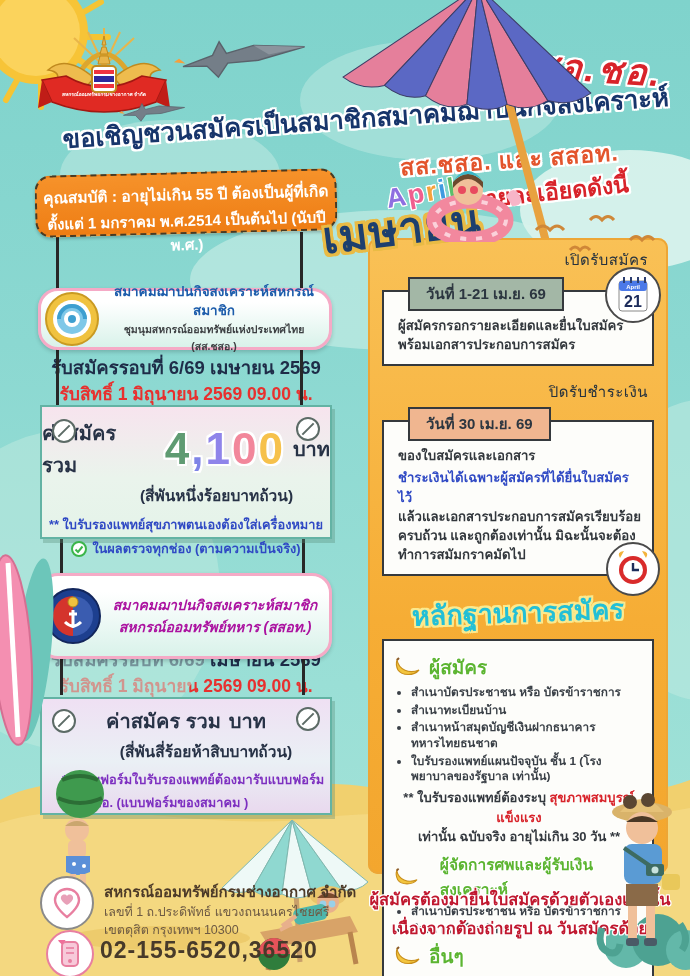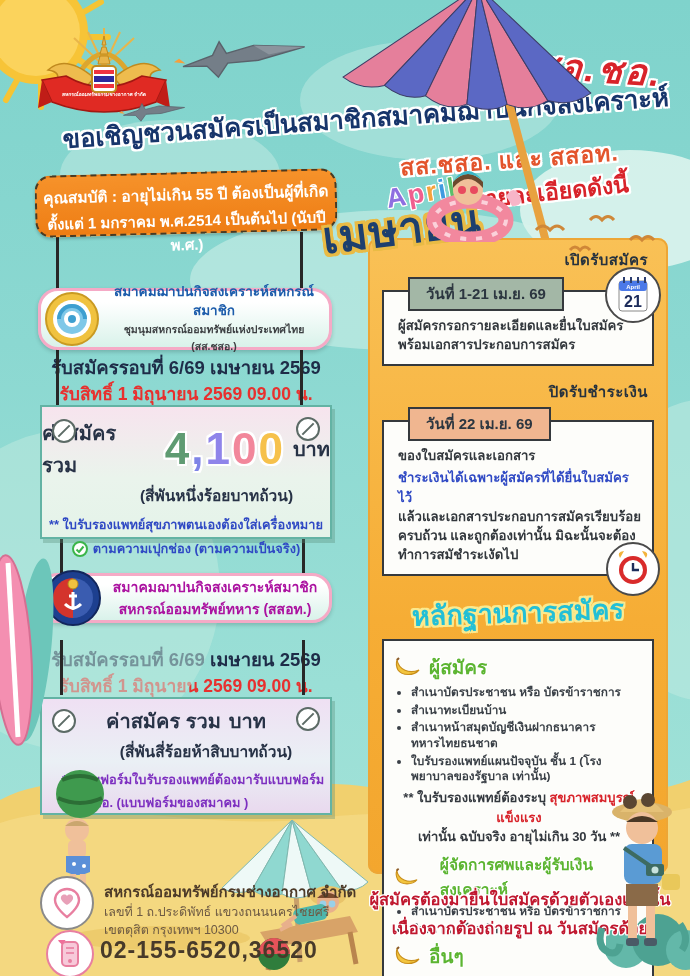--- a/index.html
+++ b/index.html
@@ -25,21 +25,21 @@
     background:linear-gradient(180deg,#f7e4ee 0%,#eaf4ec 55%,#e4f3e9 100%);
     box-shadow:3px 4px 0 rgba(90,140,120,.35);z-index:3;box-sizing:border-box;}
   .corner{position:absolute;width:24px;height:24px;border:2px solid #5c6b66;border-radius:50%;background:#fff;box-sizing:border-box;}
   .corner::after{content:'';position:absolute;left:2px;top:9px;width:16px;height:2px;background:#5c6b66;transform:rotate(-45deg);}
   .feerow{display:flex;align-items:center;justify-content:center;gap:8px;margin-top:10px;}
   .feelabel{font-size:20px;font-weight:bold;color:#273246;}
   .amount{font-size:44px;font-weight:800;letter-spacing:2px;line-height:1;}
   .panel{position:absolute;left:368px;top:238px;width:300px;height:636px;border-radius:10px;
     background:linear-gradient(180deg,#f9c156 0%,#f6ad35 60%,#f3a62e 100%);z-index:3;
     box-shadow:inset 0 0 0 2px #eda636;}
-  .side-label{text-align:right;font-weight:700;color:#26323e;font-size:15px;padding:10px 20px 0 0;letter-spacing:.5px;}
+  .side-label{text-align:right;font-weight:400;color:#26323e;font-size:15px;padding:10px 20px 0 0;letter-spacing:.5px;}
   .wbox{position:relative;margin:16px 14px 0 14px;background:#fdfdfa;border:2px solid #35393d;padding:24px 10px 10px 14px;}
   .badge{position:absolute;top:-15px;left:24px;padding:3px 16px;border:2px solid #35393d;font-weight:800;color:#2c3640;font-size:15px;}
   .wline{font-size:13.2px;color:#32373c;font-weight:bold;line-height:1.45;}
   .blue{color:#2f49c4;}
   .sec-row{display:flex;align-items:center;gap:7px;margin:3px 0 1px 0;}
   .sec-title{font-weight:800;color:#5cb531;}
   ul.docs{margin:2px 0 4px 0;padding-left:17px;}
   ul.docs li{font-size:11.8px;color:#3a4047;font-weight:bold;margin:2.5px 0;line-height:1.3;}
   .centernote{text-align:center;font-weight:800;font-size:13px;color:#33383e;line-height:1.5;}
   .rednote{position:absolute;left:355px;width:330px;text-align:center;font-weight:800;font-size:16.5px;color:#c0182f;z-index:5;}
@@ -176,25 +176,25 @@
       <span class="amount ow2"><span style="color: rgb(95, 155, 114);">4</span><span style="color: rgb(127, 133, 230);">,</span><span style="color: rgb(143, 132, 234);">1</span><span style="color: rgb(242, 135, 155);">0</span><span style="color: rgb(246, 193, 75);">0</span></span>
       <span class="feelabel">บาท</span>
     </div>
     <div style="text-align:center;padding-left:61px;font-size:15.5px;font-weight:bold;color:#273246;margin-top:2px;">(สี่พันหนึ่งร้อยบาทถ้วน)</div>
     <div style="text-align:center;font-size:12.8px;font-weight:800;color:#2f49c4;margin-top:6px;">** ใบรับรองแพทย์สุขภาพตนเองต้องใส่เครื่องหมาย</div>
     <div style="display:flex;align-items:center;justify-content:center;gap:5px;margin-top:3px;">
       <svg width="16" height="16" viewBox="0 0 16 16">
         <circle cx="8" cy="8" r="7" fill="#fff" stroke="#3bb54a" stroke-width="2"></circle>
         <path d="M4.5 8.5 L7 11 L11.5 5.5" fill="none" stroke="#3bb54a" stroke-width="2"></path>
       </svg>
-      <span style="font-size:12.8px;font-weight:800;color:#2f49c4;">ตามความเปุกช่อง (ตามความเป็นจริง)</span>
-    </div>
-  </div>
-
-  <div class="pinkbox" style="top:573px;height:50px;">
+      <span style="font-size:12.8px;font-weight:800;color:#2f49c4;">ในผลตรวจทุกช่อง (ตามความเป็นจริง)</span>
+    </div>
+  </div>
+
+  <div class="pinkbox" style="top:573px;height:86px;font-style:italic;">
     <svg width="56" height="56" viewBox="0 0 56 56" style="flex:0 0 auto;">
       <circle cx="28" cy="28" r="27" fill="#1d3f8f" stroke="#12265c" stroke-width="2"></circle>
       <path d="M28 8 A20 20 0 0 0 28 48 Z" fill="#d4342c"></path>
       <path d="M28 8 A20 20 0 0 1 28 48 Z" fill="#3a5cb0"></path>
       <circle cx="28" cy="14" r="5" fill="#f0c23f" stroke="#b88a1a"></circle>
       <path d="M28 22 v18 M20 34 q8 8 16 0 M24 26 h8" stroke="#ffffff" stroke-width="3" fill="none"></path>
     </svg>
     <div style="flex:1;text-align:center;">
       <div style="font-size:14px;font-weight:800;color:#ab12a0;line-height:1.5;">สมาคมฌาปนกิจสงเคราะห์สมาชิก</div>
       <div style="font-size:14px;font-weight:800;color:#ab12a0;">สหกรณ์ออมทรัพย์ทหาร (สสอท.)</div>
@@ -233,26 +233,26 @@
         <text x="29" y="23" text-anchor="middle" font-size="6" fill="#fff" font-weight="bold">April</text>
         <text x="29" y="41" text-anchor="middle" font-size="16" fill="#1d2c5b" font-weight="bold">21</text>
       </svg>
       <div class="wline">ผู้สมัครกรอกรายละเอียดและยื่นใบสมัคร</div>
       <div class="wline">พร้อมเอกสารประกอบการสมัคร</div>
     </div>
 
     <div class="side-label" style="padding-top:14px;">ปิดรับชำระเงิน</div>
 
     <div class="wbox">
-      <div class="badge" style="background:#f0b690;">วันที่ 22 เม.ย. 69</div>
+      <div class="badge" style="background:#f0b690;">วันที่ 30 เม.ย. 69</div>
       <div class="wline">ของใบสมัครและเอกสาร</div>
       <div class="wline blue" style="margin-top:3px;">ชำระเงินได้เฉพาะผู้สมัครที่ได้ยื่นใบสมัครไว้</div>
       <div class="wline">แล้วและเอกสารประกอบการสมัครเรียบร้อย</div>
       <div class="wline">ครบถ้วน และถูกต้องเท่านั้น มิฉะนั้นจะต้อง</div>
-      <div class="wline">ทำการสมัชำระเงัดไป</div>
+      <div class="wline">ทำการสมัมกราคมัดไป</div>
       <svg class="abs" style="right:-8px;bottom:-22px;" width="54" height="54" viewBox="0 0 54 54">
         <circle cx="27" cy="27" r="26" fill="#fff" stroke="#4a4a4a" stroke-width="2"></circle>
         <path d="M14 16 q-4 -6 4 -7 Z M40 16 q4 -6 -4 -7 Z" fill="#f2b33c"></path>
         <circle cx="27" cy="28" r="14" fill="#d92b2b"></circle>
         <circle cx="27" cy="28" r="10" fill="#fff"></circle>
         <path d="M27 21 v7 h6" fill="none" stroke="#1d2c5b" stroke-width="2.4"></path>
       </svg>
     </div>
 
     <div class="t oyl" style="position:static;display:block;text-align:center;font-size:27px;color:#23bfd6;margin-top:20px;transform:rotate(-2deg);">หลักฐานการสมัคร</div>

